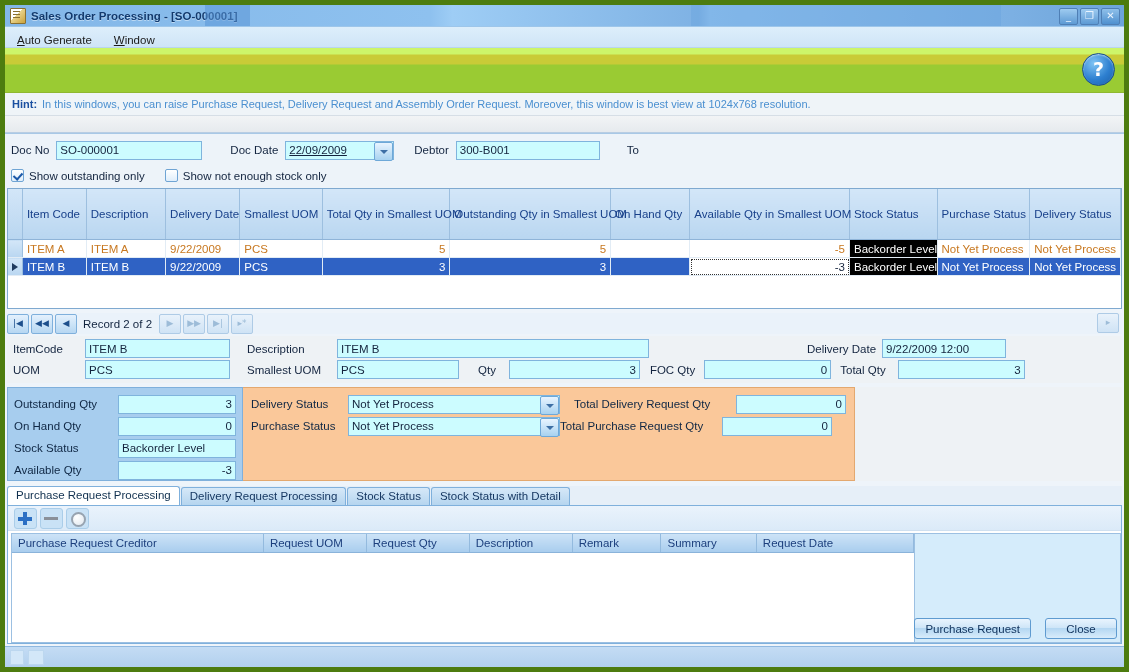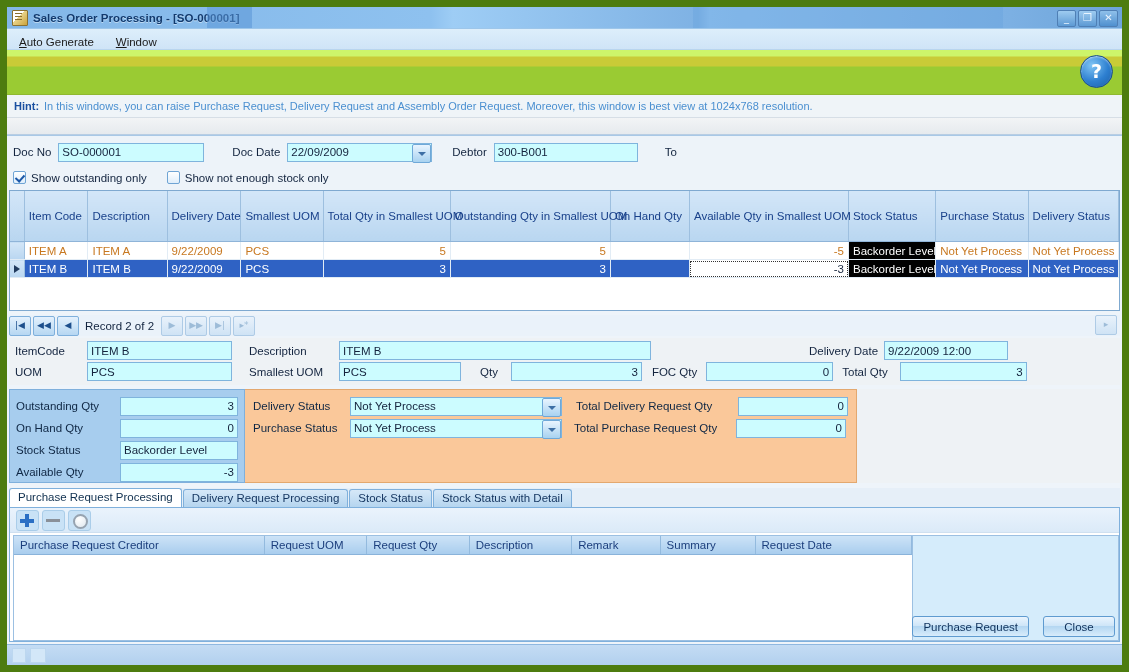--- a/index.html
+++ b/index.html
@@ -15,21 +15,21 @@
     overflow: hidden;
     position: relative;
   }
 
   
   #app-window {
     position: absolute;
     left: 0; top: 0;
     width: 1129px; height: 672px;
     box-sizing: border-box;
-    border: 7px solid #4d7c0f;
+    border: 5px solid #4d7c0f;
     background: #c6dcf2;
     display: flex;
     flex-direction: column;
   }
 
   
   .titlebar {
     height: 22px;
     box-sizing: border-box;
     background: linear-gradient(to right, #83b7e8 0%, #8ec1ef 38%, #9ecdf5 40%, #7fb2e4 62%, #92c3f0 63%, #7cb0e3 90%, #6da4da 100%);
@@ -534,21 +534,21 @@
   <div class="hint-spacer"></div>
 
   <div class="body-area">
 
     <div class="filter-zone">
       <div class="filter-row">
         <span class="lbl">Doc No</span>
         <input class="tb" style="width: 146px; margin-left: 7px;" value="SO-000001">
         <span class="lbl" style="margin-left:28px;">Doc Date</span>
         <span class="combo-wrap" style="margin-left:7px;">
-          <input class="tb" style="width: 145px; padding-right: 20px;" value="22/09/2009">
+          <input class="tb" style="width: 109px; padding-right: 20px; text-decoration: underline;" value="22/09/2009">
           <span class="combo-btn"></span>
         </span>
         <span class="lbl" style="margin-left:20px;">Debtor</span>
         <input class="tb" style="width: 144px; margin-left: 7px;" value="300-B001">
         <span class="lbl" style="margin-left:27px;">To</span>
       </div>
       <div class="check-row">
         <label class="chk">
           <span class="chkbox checked"></span>
           <span class="lbl">Show outstanding only</span>
@@ -691,21 +691,21 @@
           </span>
           <span class="p-lbl" style="margin-left:14px;width:162px;">Total Delivery Request Qty</span>
           <input class="tb" style="width: 110px; text-align: right;" value="0">
         </div>
         <div class="p-row">
           <span class="p-lbl" style="width:97px;">Purchase Status</span>
           <span class="combo-wrap">
             <input class="tb" style="width: 212px; padding-right: 20px;" value="Not Yet Process">
             <span class="combo-btn"></span>
           </span>
-          <span class="p-lbl" style="margin-left:12px;width:162px;">Total Purchase Request Qty</span>
+          <span class="p-lbl" style="margin-left:0;width:162px;">Total Purchase Request Qty</span>
           <input class="tb" style="width: 110px; text-align: right;" value="0">
         </div>
       </div>
       <div class="panel-gap"></div>
     </div>
 
     <div class="tabarea">
       <div class="tabstrip">
         <div class="tab active">Purchase Request Processing</div>
         <div class="tab">Delivery Request Processing</div>

